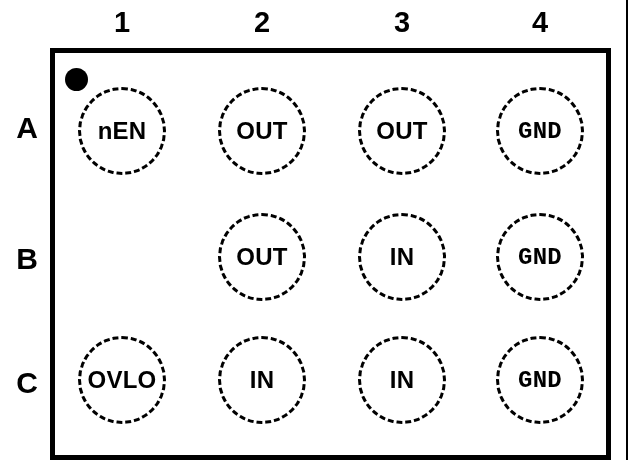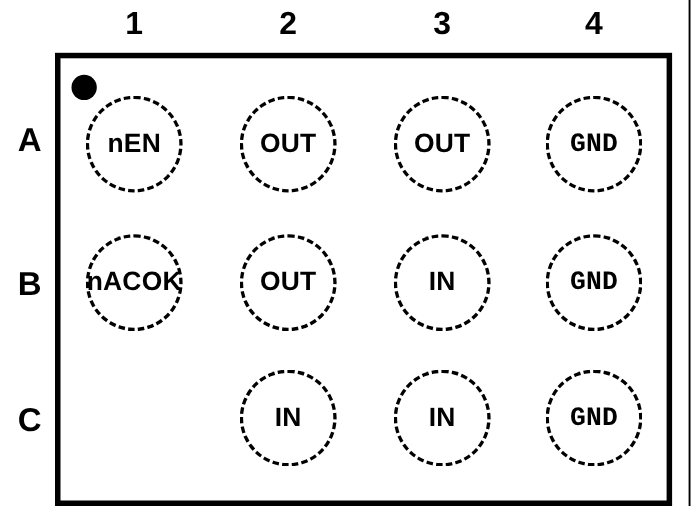--- a/index.html
+++ b/index.html
@@ -99,33 +99,33 @@
     <div class="pin r0 c1">
         <span>OUT</span>
       </div>
     <div class="pin r0 c2">
         <span>OUT</span>
       </div>
     <div class="pin r0 c3">
         <span>GND</span>
       </div>
 
-    <div class="pin r1 c0">
-        <span>nACOK</span>
-      </div>
     <div class="pin r1 c1">
         <span>OUT</span>
       </div>
     <div class="pin r1 c2">
         <span>IN</span>
       </div>
     <div class="pin r1 c3">
         <span>GND</span>
       </div>
 
+    <div class="pin r2 c0">
+        <span>OVLO</span>
+      </div>
     <div class="pin r2 c1">
         <span>IN</span>
       </div>
     <div class="pin r2 c2">
         <span>IN</span>
       </div>
     <div class="pin r2 c3">
         <span>GND</span>
       </div>
   </div>

